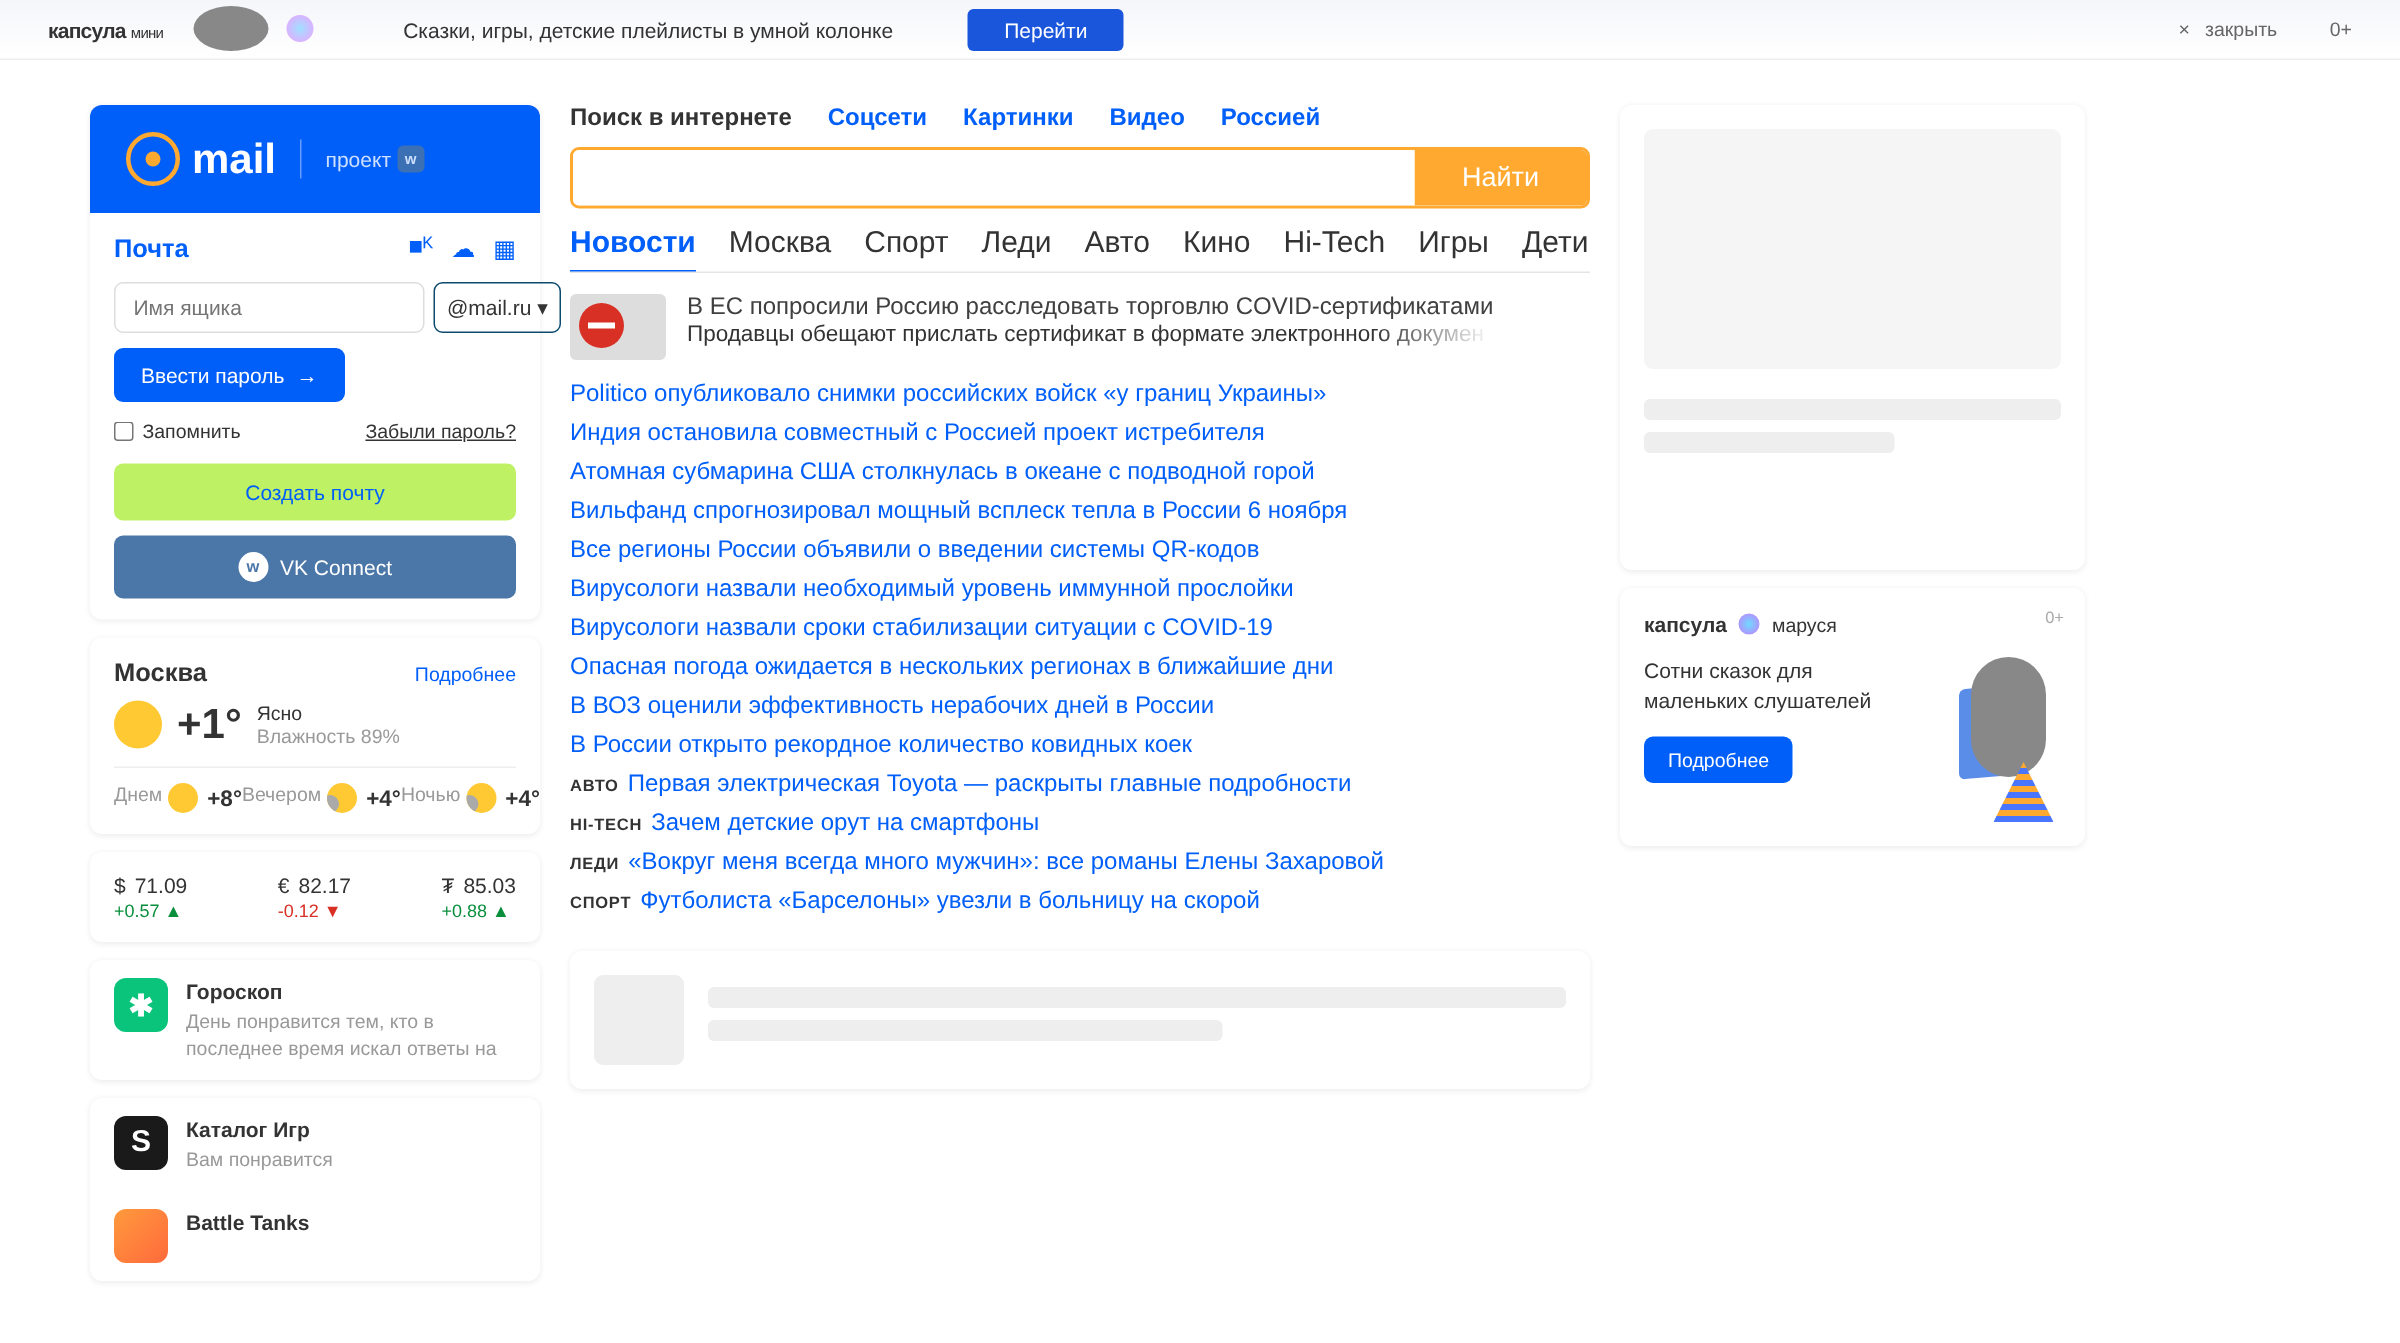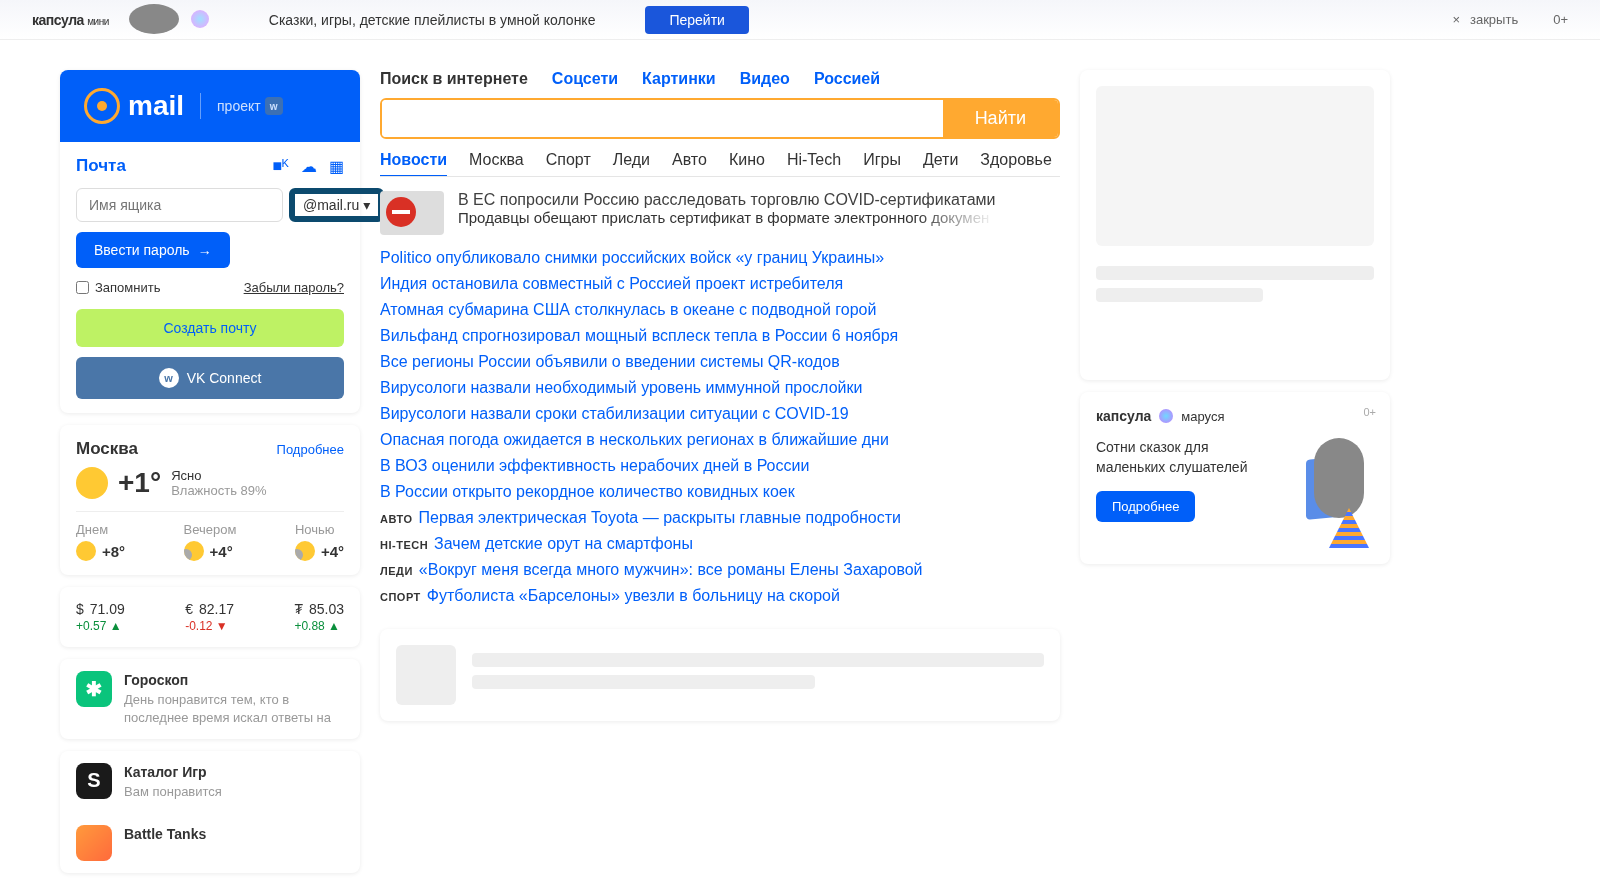--- a/index.html
+++ b/index.html
@@ -31,41 +31,41 @@
 .logo-proj { font-size: 14px; opacity: 0.8; display: flex; align-items: center; gap: 4px; }
 .vk-badge { width: 18px; height: 18px; background: #4c75a3; border-radius: 4px; display: inline-flex; align-items: center; justify-content: center; color: #fff; font-size: 10px; font-weight: 700; }
 
 .mail-box { padding: 14px 16px; }
 .mail-head { display: flex; justify-content: space-between; align-items: center; margin-bottom: 12px; }
 .mail-title { color: #005ff9; font-weight: 700; font-size: 17px; }
 .mail-icons { display: flex; gap: 12px; color: #005ff9; }
 .mail-icons span { font-size: 16px; cursor: pointer; }
 .mail-inputs { display: flex; gap: 6px; margin-bottom: 10px; }
 .mail-inputs input { flex: 1; padding: 8px 12px; border: 1px solid #ddd; border-radius: 6px; font-size: 14px; }
-.mail-domain { display: flex; align-items: center; border: 6px solid #0c4a6e; border-radius: 6px; padding: 0 8px; font-size: 14px; cursor: pointer; gap: 4px; }
+.mail-domain { display: flex; align-items: center; border: 1px solid #0c4a6e; border-radius: 6px; padding: 0 8px; font-size: 14px; cursor: pointer; gap: 4px; }
 .pw-btn { background: #005ff9; color: #fff; border: none; padding: 10px 18px; border-radius: 6px; font-size: 14px; font-weight: 500; cursor: pointer; display: inline-flex; align-items: center; gap: 8px; }
 .remember-row { display: flex; justify-content: space-between; align-items: center; margin-top: 12px; font-size: 13px; }
 .remember-row label { display: flex; align-items: center; gap: 6px; }
 .forgot { text-decoration: underline; color: #333; cursor: pointer; }
 .create-btn { width: 100%; background: #bef264; border: none; padding: 11px; border-radius: 6px; font-size: 14px; color: #005ff9; margin-top: 14px; cursor: pointer; }
 .vkc-btn { width: 100%; background: #4a76a8; color: #fff; border: none; padding: 11px; border-radius: 6px; font-size: 14px; margin-top: 10px; cursor: pointer; display: flex; align-items: center; justify-content: center; gap: 8px; }
 .vkc-badge { width: 20px; height: 20px; background: #fff; border-radius: 50%; color: #4a76a8; font-size: 11px; font-weight: 700; display: inline-flex; align-items: center; justify-content: center; }
 
 .weather { padding: 14px 16px; }
 .weather-head { display: flex; justify-content: space-between; align-items: center; margin-bottom: 8px; }
 .city { font-weight: 700; font-size: 17px; }
 .detail-link { color: #005ff9; font-size: 13px; cursor: pointer; }
 .weather-now { display: flex; align-items: center; gap: 10px; padding-bottom: 12px; border-bottom: 1px solid #eee; }
 .sun-icon { width: 32px; height: 32px; background: #ffc933; border-radius: 50%; }
 .temp-big { font-size: 28px; font-weight: 700; }
 .cond-block { font-size: 13px; }
 .cond-block .cond { font-weight: 500; }
 .humid { color: #999; }
 .forecast { display: flex; justify-content: space-between; padding-top: 10px; }
-.fc-item { display: flex; flex-direction: column; gap: 4px; font-size: 13px; }
+.fc-item { display: flex; flex-direction: row; gap: 4px; font-size: 13px; }
 .fc-label { color: #999; }
 .fc-row { display: flex; align-items: center; gap: 6px; }
 .fc-sun { width: 20px; height: 20px; background: #ffc933; border-radius: 50%; }
 .fc-moon { width: 20px; height: 20px; background: #ffc933; border-radius: 50%; position: relative; overflow: hidden; }
 .fc-moon::after { content: ''; position: absolute; width: 12px; height: 12px; background: #aaa; border-radius: 50%; left: -4px; top: 8px; }
 .fc-temp { font-weight: 700; font-size: 15px; }
 
 .rates { padding: 14px 16px; display: flex; justify-content: space-between; }
 .rate-item { text-align: left; font-size: 14px; }
 .rate-top { display: flex; align-items: center; gap: 6px; font-weight: 500; }
@@ -83,21 +83,21 @@
 .promo-sub { color: #999; }
 
 .search-tabs { display: flex; gap: 24px; font-size: 16px; font-weight: 700; color: #005ff9; margin-bottom: 10px; }
 .st-active { color: #333; }
 .search-bar { display: flex; border: 2px solid #ffa930; border-radius: 6px; overflow: hidden; margin-bottom: 12px; }
 .search-input { flex: 1; border: none; padding: 10px 12px 10px 36px; font-size: 15px; outline: none; background: #fff; position: relative; }
 .search-wrap { position: relative; flex: 1; display: flex; }
 .search-icon-mag { position: absolute; left: 10px; top: 50%; transform: translateY(-50%); color: #aaa; }
 .search-btn { background: #ffa930; color: #fff; border: none; padding: 0 32px; font-size: 18px; font-weight: 500; cursor: pointer; }
 
-.cat-tabs { display: flex; gap: 22px; font-size: 16px; font-weight: 500; border-bottom: 1px solid #e5e5e5; padding-bottom: 6px; margin-bottom: 14px; overflow: hidden; white-space: nowrap; text-align: center; }
+.cat-tabs { display: flex; gap: 22px; font-size: 20px; font-weight: 500; border-bottom: 1px solid #e5e5e5; padding-bottom: 6px; margin-bottom: 14px; overflow: hidden; white-space: nowrap; text-align: center; }
 .cat-tabs span { cursor: pointer; }
 .cat-active { color: #005ff9; font-weight: 700; border-bottom: 2px solid #005ff9; padding-bottom: 6px; margin-bottom: -7px; }
 
 .top-news { display: flex; gap: 14px; margin-bottom: 10px; }
 .news-thumb { width: 64px; height: 44px; background: #ddd; border-radius: 4px; position: relative; overflow: hidden; flex-shrink: 0; }
 .news-thumb::before { content: ''; position: absolute; width: 30px; height: 30px; background: #d93025; border-radius: 50%; top: 6px; left: 6px; }
 .news-thumb::after { content: ''; position: absolute; width: 18px; height: 4px; background: #fff; top: 19px; left: 12px; }
 .top-headline { color: #404040; font-size: 16px; font-weight: 500; }
 .top-sub { color: #333; font-size: 15px; white-space: nowrap; overflow: hidden; text-overflow: ellipsis; max-width: 560px; -webkit-mask-image: linear-gradient(to right, #000 85%, transparent); mask-image: linear-gradient(to right, #000 85%, transparent); }
 

